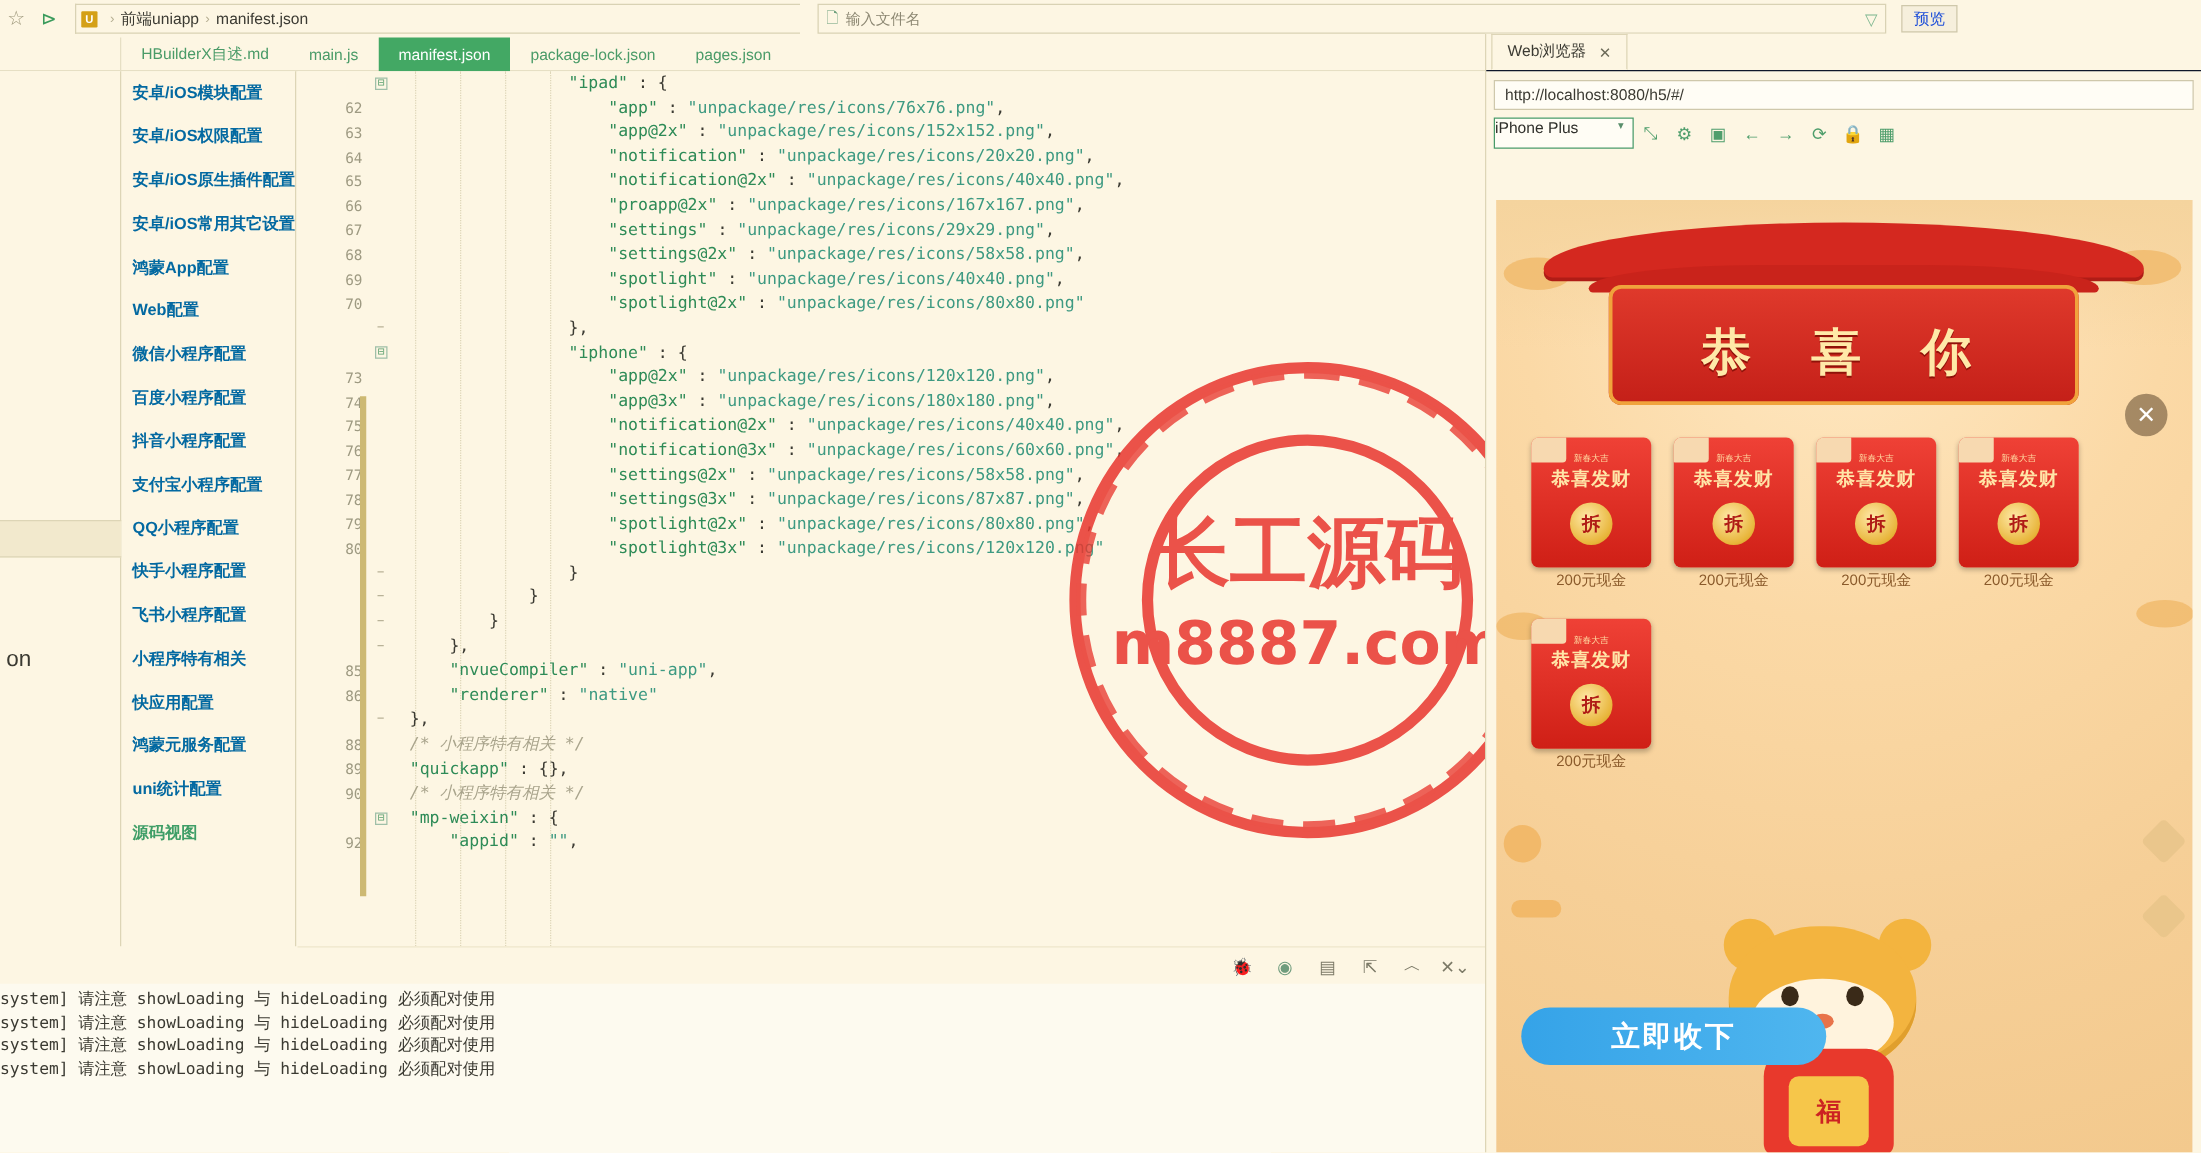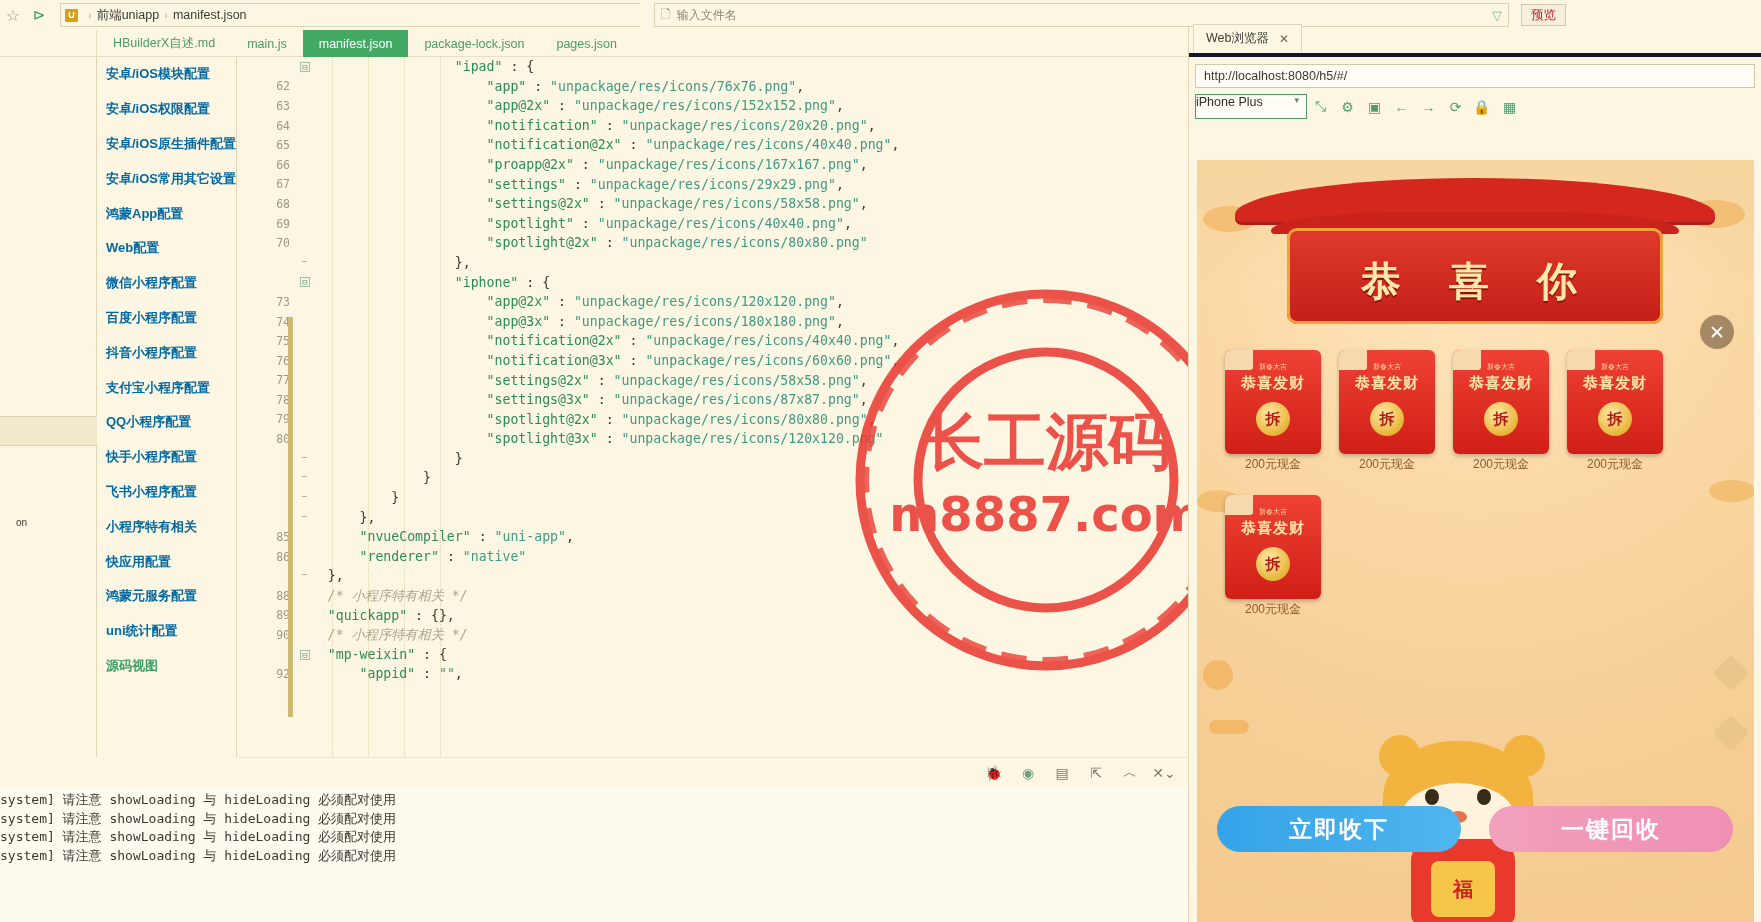--- a/index.html
+++ b/index.html
@@ -13,33 +13,33 @@
   .star-icon { color:#a09a7e; font-size:16px; }
   .play-icon { color:#3a9b5c; font-size:15px; }
   .breadcrumb { display:flex; align-items:center; height:24px; margin-left:8px; border:1px solid #d9d2b4; border-right:none; background:#fdf6e3; padding:0 8px 0 4px; min-width:580px; }
   .bc-badge { width:13px; height:13px; background:#d4a017; color:#fff; font-size:9px; display:inline-flex; align-items:center; justify-content:center; font-weight:bold; border-radius:1px; margin-right:5px;}
   .bc-sep { color:#b5ae92; font-size:11px; margin:0 5px; }
   .bc-text { color:#3b3a32; font-size:12.5px; }
   .filebox { display:flex; align-items:center; height:24px; margin-left:14px; border:1px solid #d9d2b4; background:#fdf6e3; padding:0 6px; width:855px; }
   .file-ico { color:#6a9e7a; font-size:12px; margin-right:6px; }
   .file-ph { color:#8d8873; font-size:12px; }
   .funnel { color:#7fb891; font-size:13px; margin-left:auto; }
-  .preview-btn { margin-left:12px; margin-right:6px; height:22px; padding:0 9px; border:1px solid #cfc8ab; background:#f6efdc; color:#b91c1c; font-size:12.5px; display:flex; align-items:center; }
+  .preview-btn { margin-left:12px; margin-right:6px; height:22px; padding:0 9px; border:1px solid #cfc8ab; background:#f6efdc; color:#1d4ed8; font-size:12.5px; display:flex; align-items:center; }
 
   
   .tabsrow { position:absolute; left:0; top:30px; width:1188px; height:27px; background:#fdf6e3; border-bottom:1px solid #e6dfc4; display:flex; align-items:stretch; }
   .tabsrow .spacer { width:97px; border-right:1px solid #e6dfc4; }
   .tab { display:flex; align-items:center; padding:0 16px; font-size:12.5px; color:#4a9b68; height:27px; }
   .tab.active { background:#43a864; color:#ffffff; }
 
   
   .sidebar { position:absolute; left:0; top:57px; width:237px; height:700px; background:#fdf6e3; border-right:1px solid #ddd5b6; }
   .sb-rail { position:absolute; left:0; top:0; width:97px; height:100%; border-right:1px solid #ddd5b6; background:#fdf6e3; }
   .sb-rail .hl { position:absolute; left:0; width:97px; height:30px; top:359px; background:#f2e9cd; border-top:1px solid #ddd5b6; border-bottom:1px solid #ddd5b6; }
-  .sb-rail .frag { position:absolute; left:16px; top:460px; font-size:10px; color:#3b3a32; padding-left:0px; }
+  .sb-rail .frag { position:absolute; left:5px; top:460px; font-size:18px; color:#3b3a32; padding-left:0px; }
   .sb-list { position:absolute; left:98px; top:0; width:138px; }
   .sb-item { height:34.8px; display:flex; align-items:center; font-size:13px; color:#0369a1; font-weight:bold; padding-left:8px; white-space:nowrap; }
   .sb-item.green { color:#3f9e67; }
 
   
   .editor { position:absolute; left:238px; top:57px; width:950px; height:700px; background:#fdf6e3; overflow:hidden; }
   .gutter { position:absolute; left:0; top:0; width:58px; height:100%; background:#fdf6e3; }
   .gline { position:relative; height:19.6px; display:flex; align-items:center; justify-content:flex-end; padding-right:6px; font-family:"DejaVu Sans Mono", monospace; font-size:11.5px; color:#9e9a82; }
   .fold { position:absolute; right:-14px; width:10px; height:10px; line-height:9px; text-align:center; font-size:9px; color:#5aa06e; border:1px solid #9fbfa8; background:#fdf6e3; }
   .foldline { position:absolute; right:-11px; top:8px; width:5px; height:1px; background:#b9b298; }
@@ -59,21 +59,21 @@
   .edtool { width:20px; height:20px; display:flex; align-items:center; justify-content:center; font-size:14px; color:#b8733f; }
   .edtool.g { color:#6f9c7d; }
   .edtool.d { color:#7c7a67; }
 
   
   .console { position:absolute; left:0; top:787px; width:1188px; height:135px; background:#fdfaef; padding-top:4px; }
   .cons-line { font-family:"DejaVu Sans Mono", monospace; font-size:13px; color:#3b3a32; line-height:18.5px; white-space:pre; padding-left:0px; }
 
   
   .browser { position:absolute; left:1188px; top:27px; width:573px; height:895px; background:#fdf6e3; border-left:1px solid #ddd5b6; }
-  .br-tabs { position:relative; height:30px; display:flex; align-items:flex-end; border-bottom:4px solid #0f172a; }
+  .br-tabs { position:relative; height:30px; display:flex; align-items:flex-end; border-bottom:1px solid #0f172a; }
   .br-tab { display:flex; align-items:center; height:29px; padding:0 12px; font-size:12.5px; color:#3b3a32; background:#fdf6e3; border:1px solid #ddd5b6; border-bottom:1px solid #fdf6e3; margin-left:4px; }
   .br-tab .x { margin-left:10px; color:#6c6a58; font-size:12px; }
   .br-url { margin:7px 6px 0 6px; height:24px; border:1px solid #cfc8ab; background:#fffdf5; display:flex; align-items:center; padding:0 8px; font-size:12.5px; color:#3b3a32; }
   .br-tools { display:flex; align-items:center; gap:0px; margin:6px 6px 0 6px; height:25px; }
   .device-sel { width:112px; height:25px; border:1px solid #4a9b68; background:#fffdf5; display:flex; align-items:flex-start; padding:0 0; font-size:12.5px; color:#2f2f2a; position:relative; }
   .device-sel .car { position:absolute; right:7px; color:#5a8f6c; font-size:9px; }
   .bt { width:27px; height:25px; display:flex; align-items:center; justify-content:center; color:#4f9e6c; font-size:14px; }
   .phone { position:absolute; left:8px; top:133px; width:557px; height:762px; overflow:hidden; background:#f5e2c8; }
 
   
@@ -401,18 +401,17 @@
         <div class="tg-face"></div>
         <div class="tg-eye" style="left:68px;"></div>
         <div class="tg-eye" style="left:120px;"></div>
         <div class="tg-nose"></div>
         <div class="tg-body"></div>
         <div class="tg-pouch">福</div>
       </div>
 
       <div class="btnrow">
         <div class="pill blue">立即收下</div>
-        <div class="pill pink">一键回收</div>
       </div>
     </div>
   </div>
 
 </div>
 
 </body></html>

